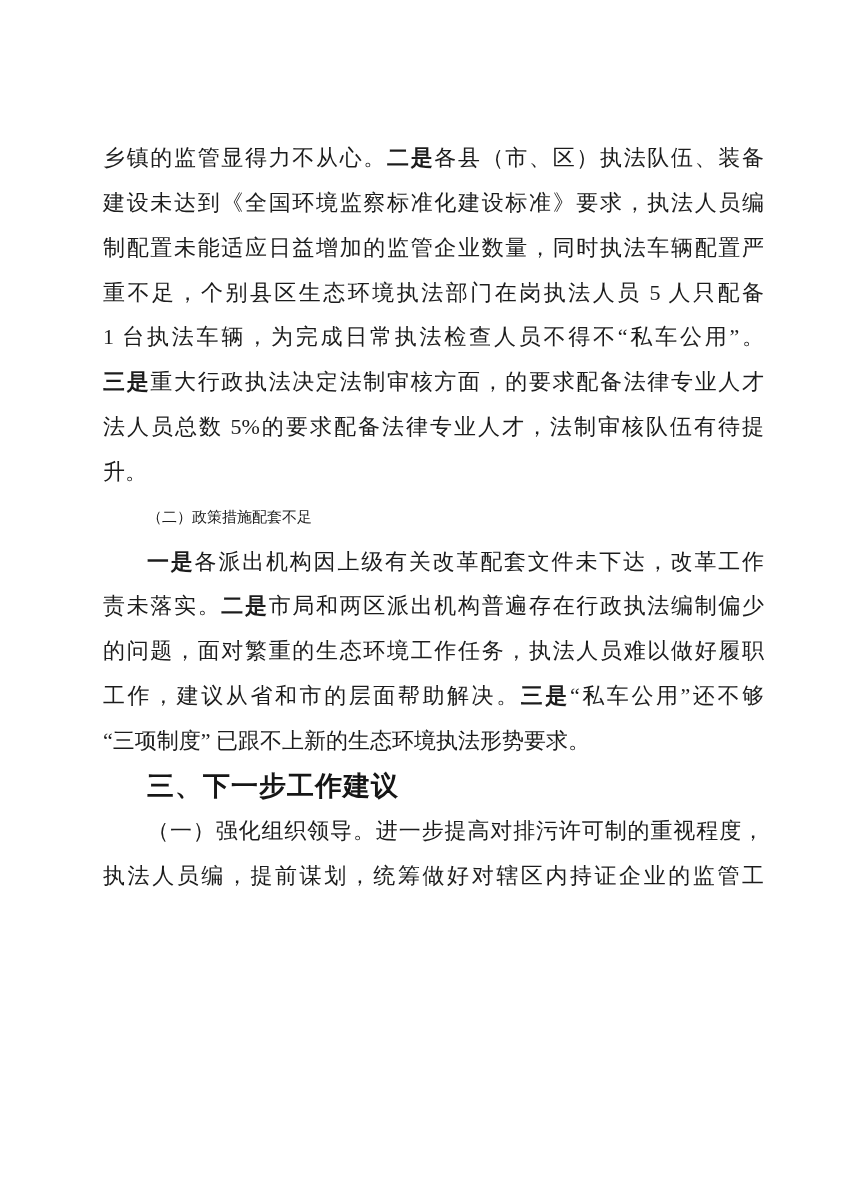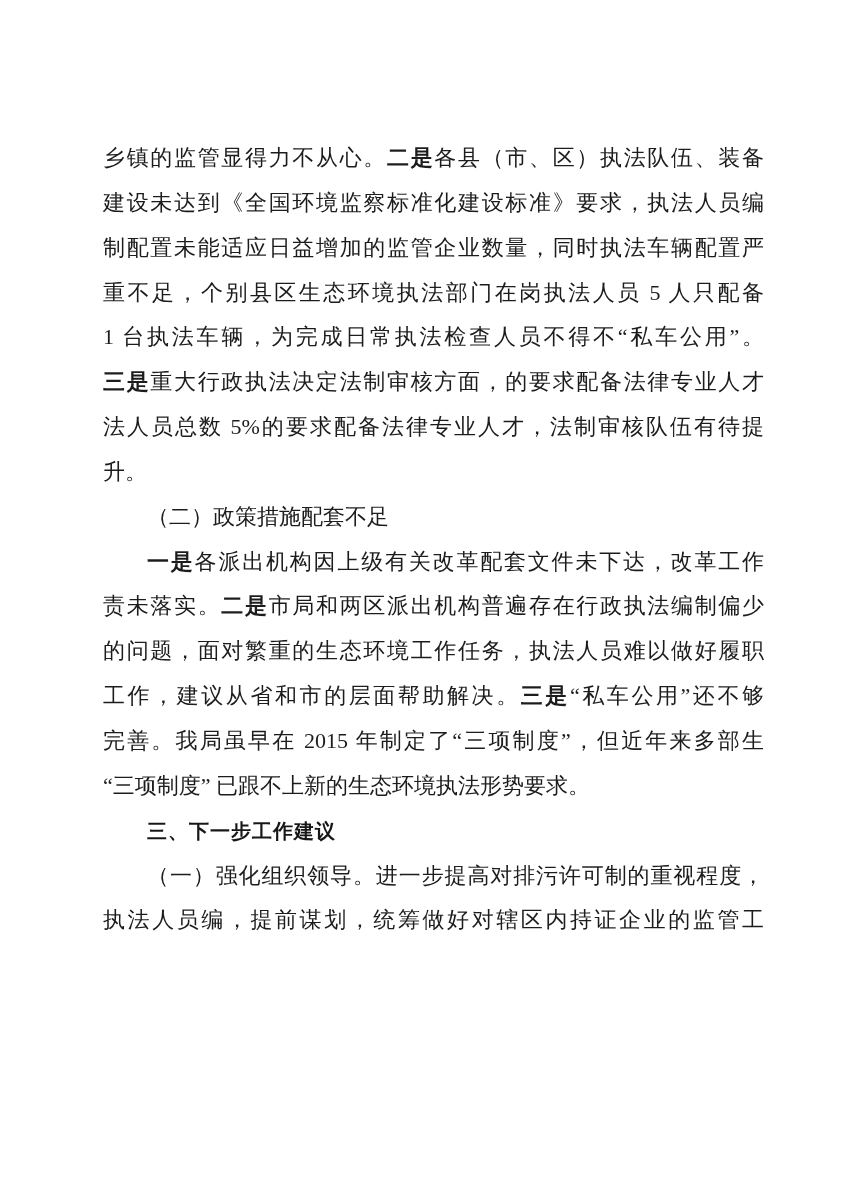--- a/index.html
+++ b/index.html
@@ -31,27 +31,27 @@
   }
   .line.j {
     white-space: normal;
     text-align: justify;
     text-align-last: justify;
     text-justify: inter-character;
   }
   .line.ind { padding-left: 44px; }
   .b { font-weight: bold; }
   .kai-heading {
-    font-size: 22px;
+    font-size: 15px;
     color: #1c1c1c;
   }
   .hei-heading {
     font-family: "DejaVu Sans", "Liberation Sans", sans-serif;
     font-weight: bold;
-    font-size: 20px;
+    font-size: 27px;
     letter-spacing: 1px;
     color: #161616;
   }
   .footer {
     position: absolute;
     top: 1104px;
     left: 660px;
     width: 110px;
     text-align: center;
     font-size: 19px;
@@ -75,21 +75,20 @@
       <div class="line j"><span>重不足，个别县区生态环境执法部门在岗执法人员 5 人只配备</span></div>
       <div class="line j"><span>1 台执法车辆，为完成日常执法检查人员不得不“私车公用”。</span></div>
       <div class="line j"><span class="b">三是</span><span>重大行政执法决定法制审核方面，的要求配备法律专业人才</span></div>
       <div class="line j"><span>法人员总数 5%的要求配备法律专业人才，法制审核队伍有待提</span></div>
       <div class="line"><span>升。</span></div>
       <div class="line kai-heading ind"><span>（二）政策措施配套不足</span></div>
       <div class="line j ind"><span class="b">一是</span><span>各派出机构因上级有关改革配套文件未下达，改革工作</span></div>
       <div class="line j"><span>责未落实。</span><span class="b">二是</span><span>市局和两区派出机构普遍存在行政执法编制偏少</span></div>
       <div class="line j"><span>的问题，面对繁重的生态环境工作任务，执法人员难以做好履职</span></div>
       <div class="line j"><span>工作，建议从省和市的层面帮助解决。</span><span class="b">三是</span><span>“私车公用”还不够</span></div>
-      <div class="line j"><span>完善。我局虽早在 2015 年制定了“三项制度”，但近年来多部生</span></div>
       <div class="line"><span>“三项制度” 已跟不上新的生态环境执法形势要求。</span></div>
       <div class="line hei-heading ind"><span>三、下一步工作建议</span></div>
       <div class="line j ind"><span>（一）强化组织领导。</span><span>进一步提高对排污许可制的重视程度，</span></div>
       <div class="line j"><span>执法人员编，提前谋划，统筹做好对辖区内持证企业的监管工</span></div>
     </div>
   <div class="footer">
     <span class="dash">—</span><span>7</span><span class="dash">—</span>
   </div>
 </div>
 

